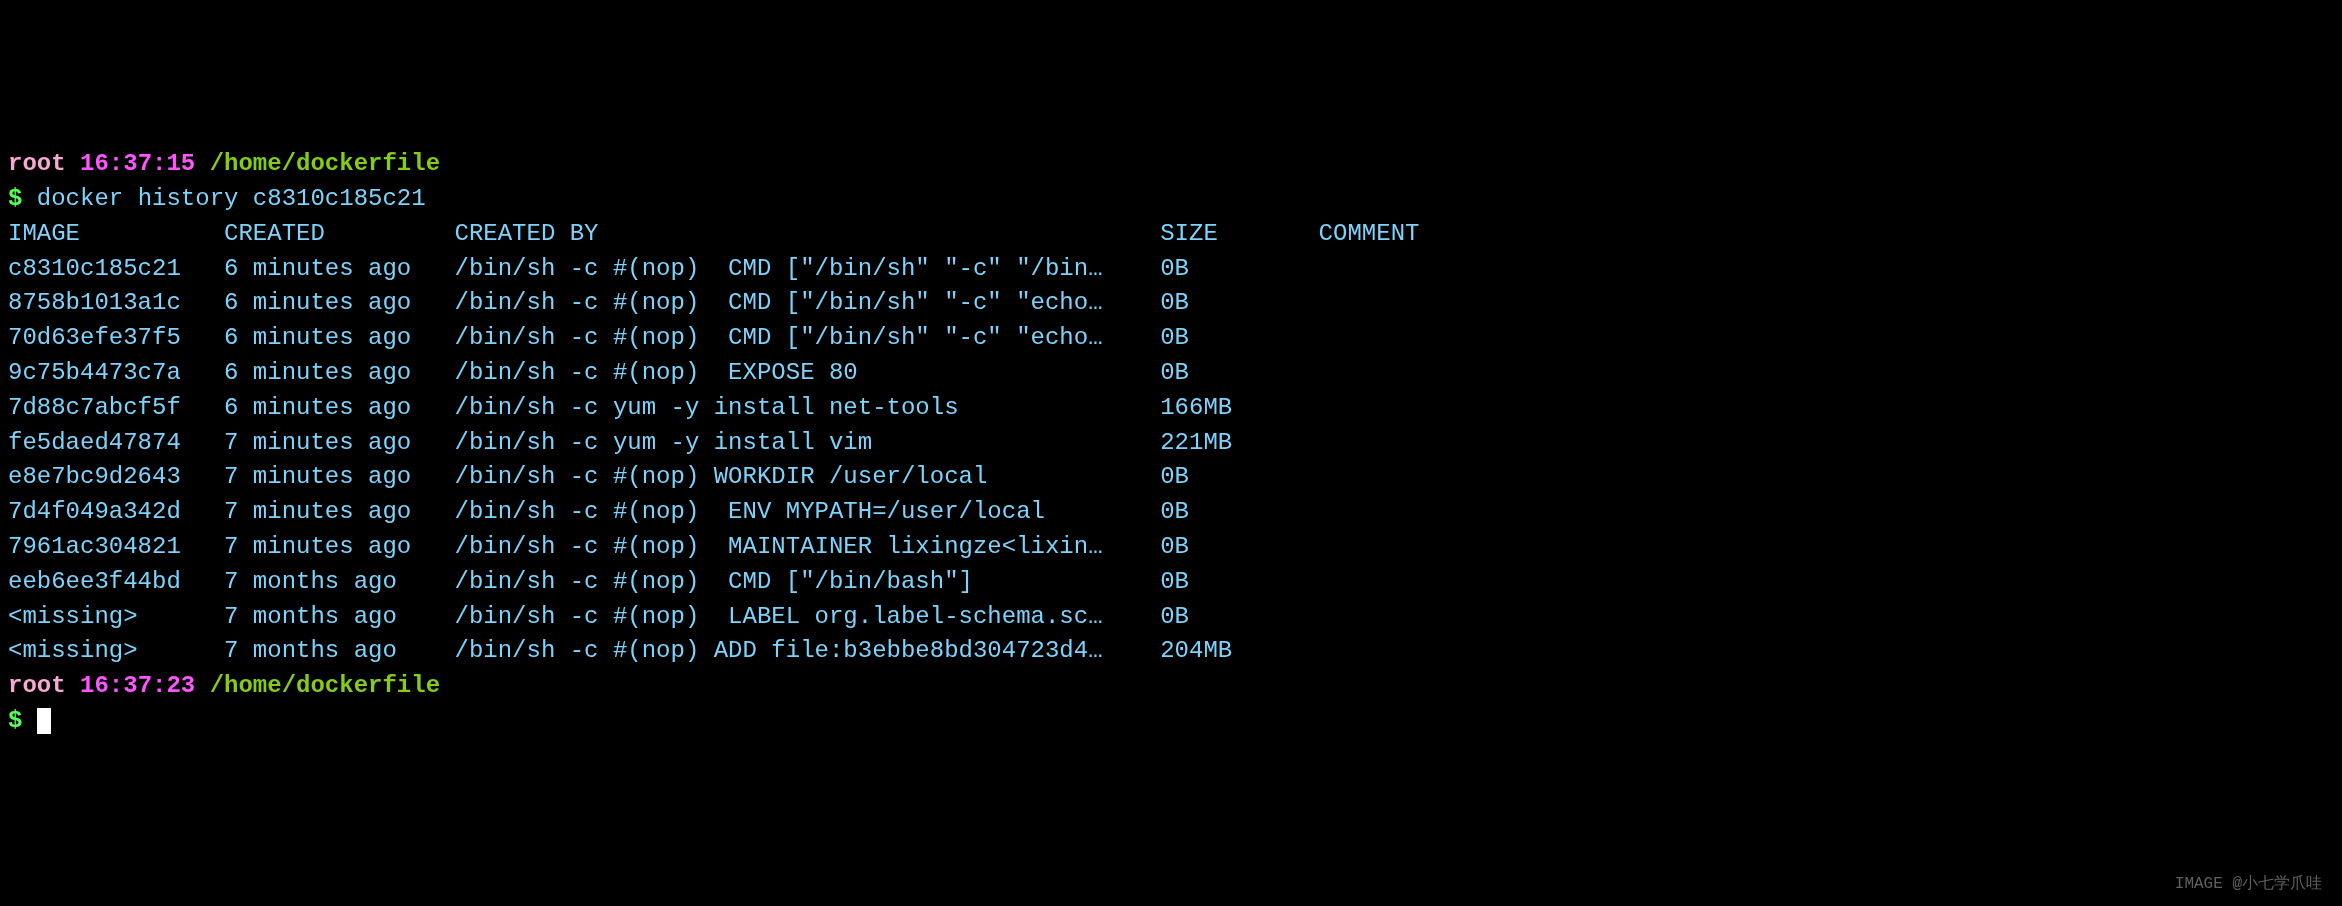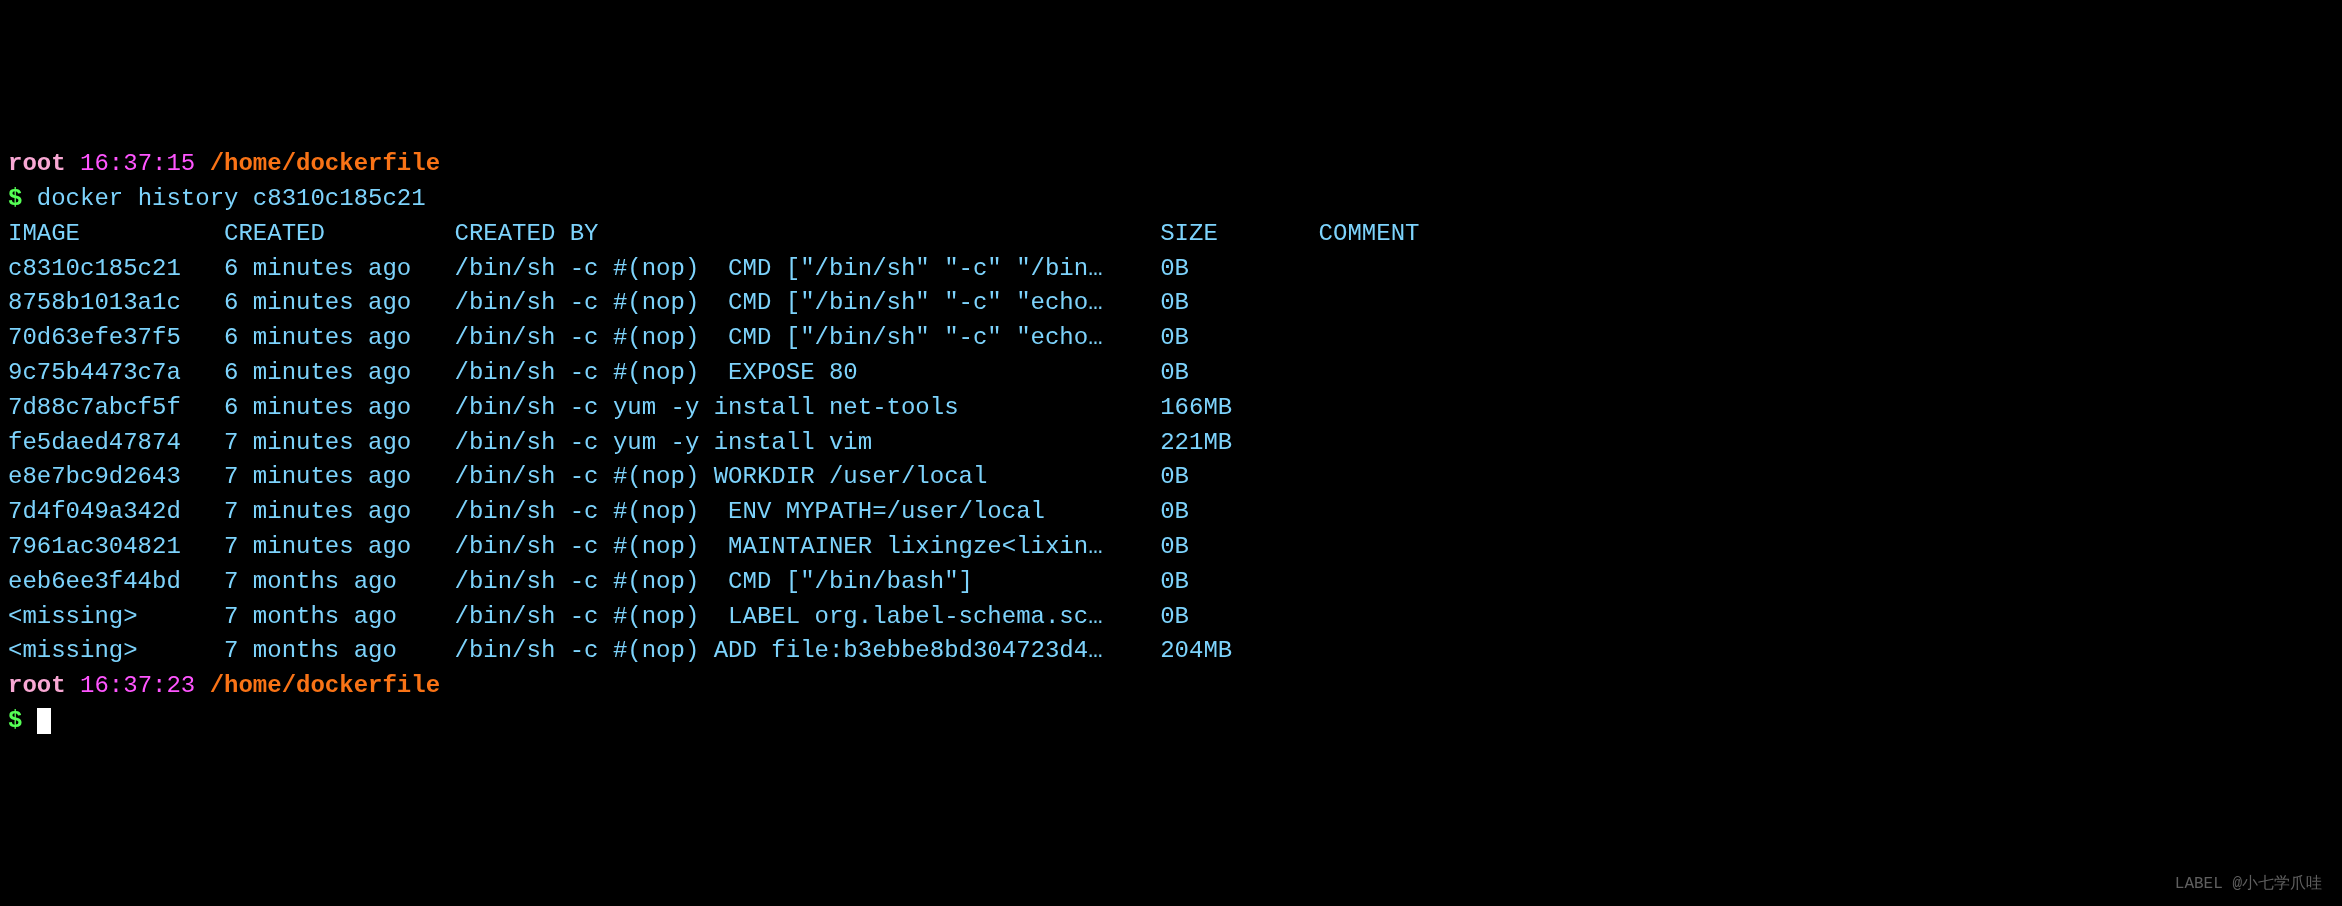--- a/index.html
+++ b/index.html
@@ -17,22 +17,22 @@
       white-space: pre;
       position: relative;
       width: 2342px;
       height: 906px;
       overflow: hidden;
     }
     .line {
       display: block;
     }
     .root { color: #f9a8d4; font-weight: bold; }
-    .time { color: #ff55ff; font-weight: normal; margin-top: 40px; }
-    .path { color: #f97316; font-weight: bold; }
+    .time { color: #ff55ff; font-weight: bold; margin-top: 40px; }
+    .path { color: #84cc16; font-weight: bold; }
     .dollar { color: #55ff55; font-weight: bold; }
     .white { color: #7dd3fc; }
     .cursor {
       display: inline-block;
       width: 14px;
       height: 26px;
       background: #ffffff;
       vertical-align: text-bottom;
     }
     .watermark {
@@ -43,16 +43,16 @@
       font-size: 16px;
       opacity: 0.7;
     }
   </style>
 </head>
 <body>
 
 
 
 <div id="terminal"><span class="line"><span class="root">root</span> <span class="time">16:37:15</span> <span class="path">/home/dockerfile</span></span><span class="line"><span class="dollar">$</span> <span class="white">docker history c8310c185c21</span></span><span class="line white">IMAGE          CREATED         CREATED BY                                       SIZE       COMMENT</span><span class="line white">c8310c185c21   6 minutes ago   /bin/sh -c #(nop)  CMD ["/bin/sh" "-c" "/bin…    0B         </span><span class="line white">8758b1013a1c   6 minutes ago   /bin/sh -c #(nop)  CMD ["/bin/sh" "-c" "echo…    0B         </span><span class="line white">70d63efe37f5   6 minutes ago   /bin/sh -c #(nop)  CMD ["/bin/sh" "-c" "echo…    0B         </span><span class="line white">9c75b4473c7a   6 minutes ago   /bin/sh -c #(nop)  EXPOSE 80                     0B         </span><span class="line white">7d88c7abcf5f   6 minutes ago   /bin/sh -c yum -y install net-tools              166MB      </span><span class="line white">fe5daed47874   7 minutes ago   /bin/sh -c yum -y install vim                    221MB      </span><span class="line white">e8e7bc9d2643   7 minutes ago   /bin/sh -c #(nop) WORKDIR /user/local            0B         </span><span class="line white">7d4f049a342d   7 minutes ago   /bin/sh -c #(nop)  ENV MYPATH=/user/local        0B         </span><span class="line white">7961ac304821   7 minutes ago   /bin/sh -c #(nop)  MAINTAINER lixingze&lt;lixin…    0B         </span><span class="line white">eeb6ee3f44bd   7 months ago    /bin/sh -c #(nop)  CMD ["/bin/bash"]             0B         </span><span class="line white">&lt;missing&gt;      7 months ago    /bin/sh -c #(nop)  LABEL org.label-schema.sc…    0B         </span><span class="line white">&lt;missing&gt;      7 months ago    /bin/sh -c #(nop) ADD file:b3ebbe8bd304723d4…    204MB      </span><span class="line"><span class="root">root</span> <span class="time">16:37:23</span> <span class="path">/home/dockerfile</span></span><span class="line"><span class="dollar">$</span> <span class="cursor"></span></span></div>
-<div class="watermark">LABEL @小七学爪哇</div>
+<div class="watermark">IMAGE @小七学爪哇</div>
 
 
 
 
 </body></html>

